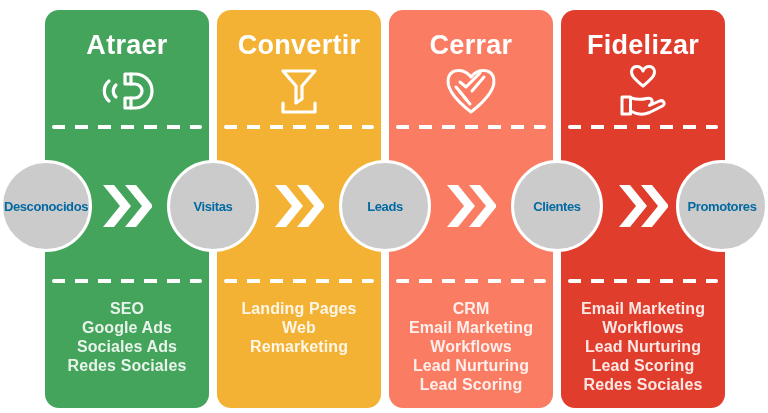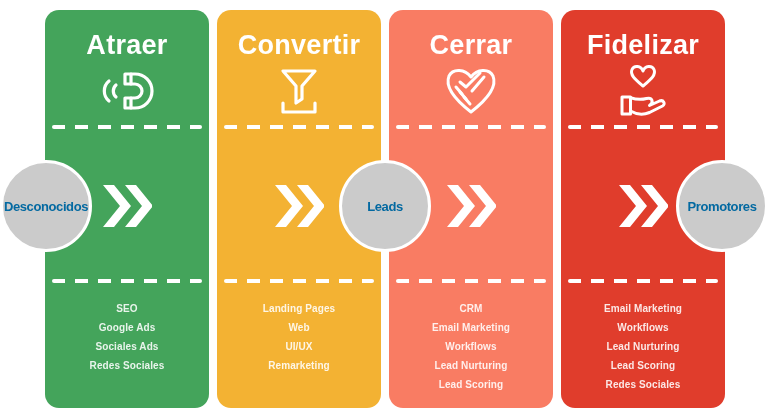--- a/index.html
+++ b/index.html
@@ -20,21 +20,21 @@
   }
   .dash{
     position:absolute;left:7px;right:7px;height:4px;border-radius:2px;
     background:repeating-linear-gradient(90deg,#ffffff 0 13px,transparent 13px 23px);
   }
   .dash-top{top:115px}
   .dash-bottom{top:269px}
   .col-list{
     position:absolute;top:289px;left:0;width:100%;margin:0;padding:0;
     list-style:none;text-align:center;color:rgba(255,255,255,.88);
-    font-size:10px;line-height:19px;font-weight:600;letter-spacing:.1px;
+    font-size:16px;line-height:19px;font-weight:600;letter-spacing:.1px;
   }
   .chevrons{position:absolute;top:185px;width:50px;height:42px;z-index:3;}
   .audience-circle{
     position:absolute;top:160px;width:92px;height:92px;border-radius:50%;
     background:#cbcbcb;border:3px solid #ffffff;box-sizing:border-box;
     display:flex;align-items:center;justify-content:center;z-index:4;
   }
   .audience-label{
     font-size:13px;font-weight:bold;color:#0369a1;letter-spacing:-.4px;
     text-align:center;white-space:nowrap;
@@ -72,21 +72,20 @@
       <svg class="icon-svg" width="56" height="50" viewBox="0 0 56 50" fill="none" stroke="#ffffff" stroke-width="3.2" stroke-linecap="round" stroke-linejoin="round">
         <path d="M12,5 H44 L31,20 V33 L25,37 V20 Z"></path>
         <path d="M12,37 V46 H44 V37"></path>
       </svg>
     </div>
     <div class="dash dash-top"></div>
     <div class="dash dash-bottom"></div>
     <ul class="col-list">
       <li>Landing Pages</li>
       <li>Web</li>
-      <li>UI/UX</li>
       <li>Remarketing</li>
     </ul>
   </section>
 
   <section class="stage-col" style="left: 389px; background-color: rgb(249, 124, 99);">
     <h2 class="col-title">Cerrar</h2>
     <div class="col-icon">
       <svg class="icon-svg" width="60" height="54" viewBox="0 0 60 54" fill="none" stroke="#ffffff" stroke-width="3" stroke-linecap="round" stroke-linejoin="round">
         <path d="M30,48 C12,34 4,22 8,12 C12,4 24,5 30,13 C36,5 48,4 52,12 C56,22 48,34 30,48 Z"></path>
         <path d="M39,9 L25,23 L19,18"></path>
@@ -148,20 +147,26 @@
   <div class="chevrons" style="left:618px">
     <svg width="50" height="42" viewBox="0 0 50 42" fill="#ffffff">
       <path d="M1,0 h11 l17,21 -17,21 H1 l17,-21 Z"></path>
       <path d="M23,0 h11 l17,21 -17,21 H23 l17,-21 Z"></path>
     </svg>
   </div>
 
   <div class="audience-circle" style="left:0px">
     <span class="audience-label">Desconocidos</span>
   </div>
+  <div class="audience-circle" style="left:167px">
+    <span class="audience-label">Visitas</span>
+  </div>
   <div class="audience-circle" style="left:339px">
     <span class="audience-label">Leads</span>
+  </div>
+  <div class="audience-circle" style="left:511px">
+    <span class="audience-label">Clientes</span>
   </div>
   <div class="audience-circle" style="left:676px">
     <span class="audience-label">Promotores</span>
   </div>
 
 </div>
 
 </body></html>

